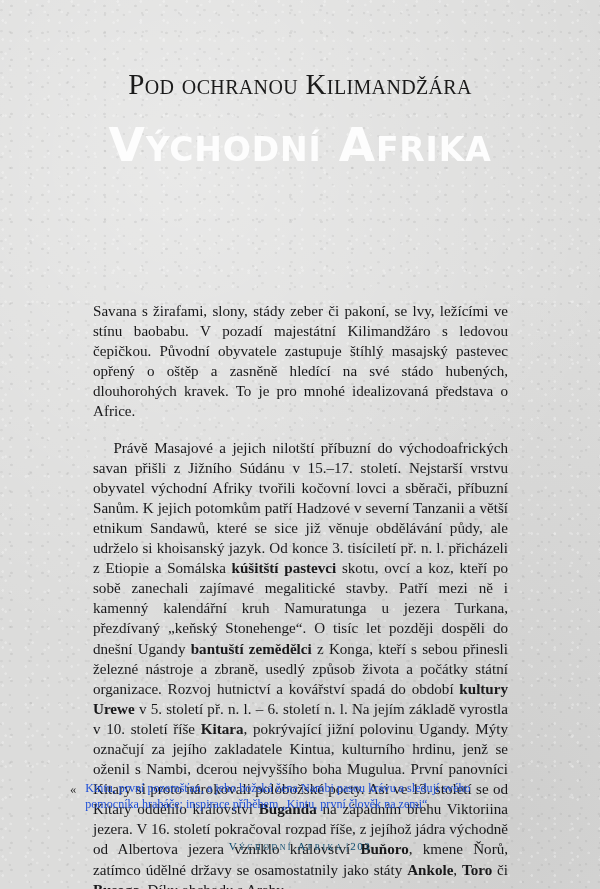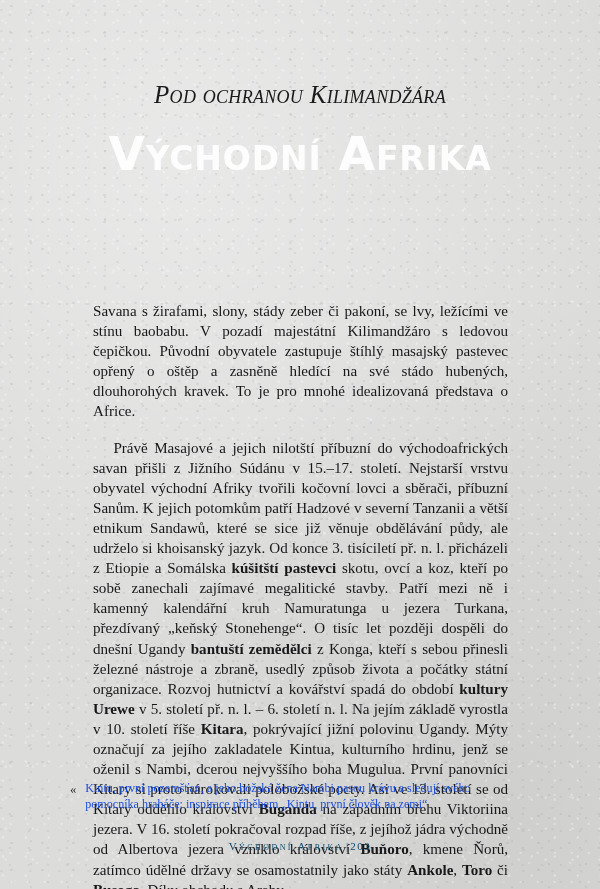--- a/index.html
+++ b/index.html
@@ -55,29 +55,28 @@
     box-sizing: border-box;
   }
 
   
   .masthead {
     padding-top: 66px;
     text-align: center;
   }
   .eyebrow-title {
     font-family: "Liberation Serif", "DejaVu Serif", serif;
-    font-size: 25px;
+    font-size: 29px;
     line-height: 1.05;
     font-variant: small-caps;
     font-weight: 400;
     letter-spacing: .012em;
     color: #1a1a1a;
-    margin: 16px;
+    margin: 3px;
     white-space: nowrap;
-    font-style: italic;
   }
   .main-title {
     margin: 22px 0 0 0;
     font-family: "DejaVu Sans", "Liberation Sans", sans-serif;
     font-size: 47px;
     line-height: 1;
     font-weight: 700;
     font-variant: small-caps;
     letter-spacing: .018em;
     color: #fdfdfd;

